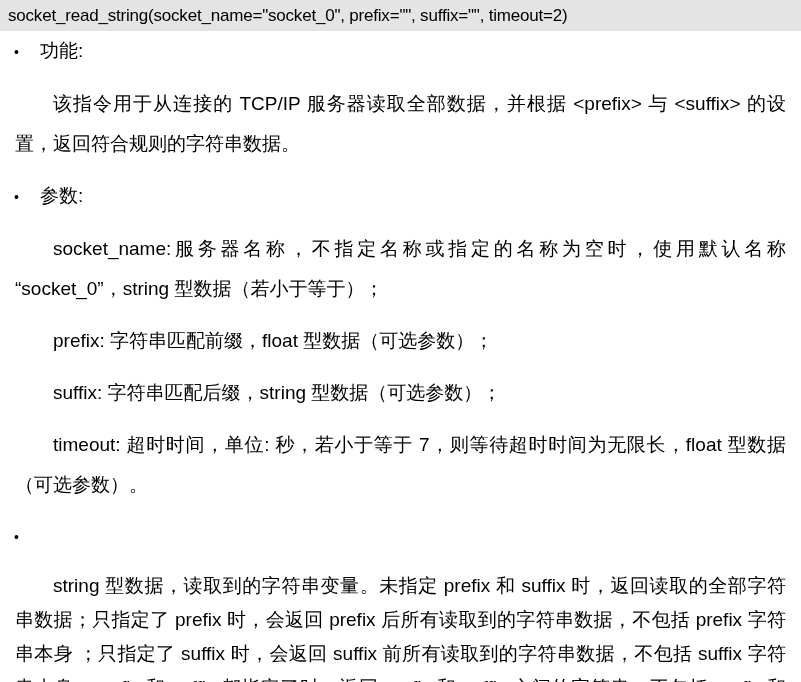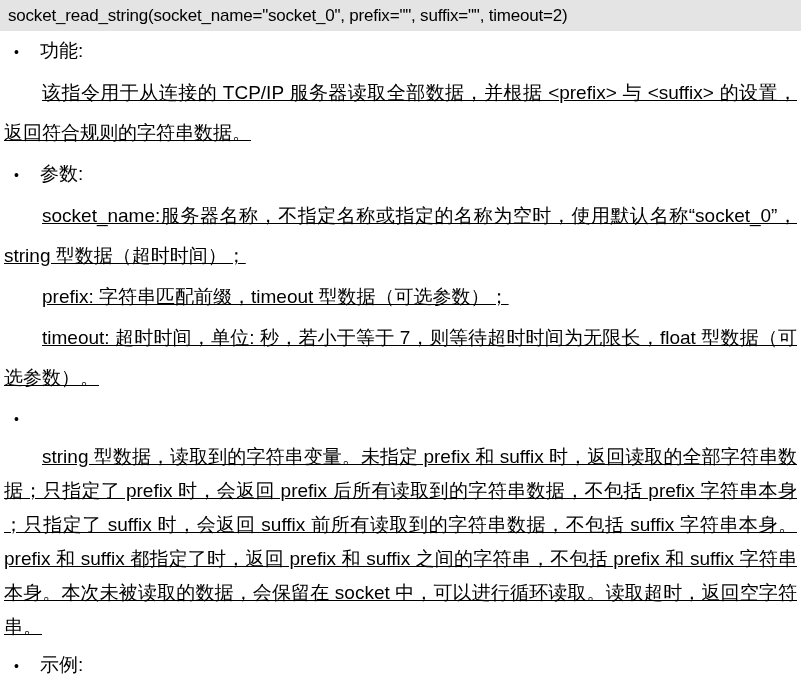--- a/index.html
+++ b/index.html
@@ -51,28 +51,27 @@
     width: 37px;
     padding-left: 11px;
     font-size: 14px;
     flex: 0 0 auto;
   }
   .label {
     flex: 0 0 auto;
     text-align: center;
   }
   .para {
-    margin: 1px;
+    margin: 12px;
     font-size: 19px;
     line-height: 40px;
     text-indent: 38px;
     text-align: justify;
     text-justify: inter-ideograph;
     word-break: break-word;
-    text-decoration: underline;
   }
   .para.tight {
     line-height: 34px;
   }
 </style>
 </head>
 <body>
 
 <div class="page">
 
@@ -88,22 +87,23 @@
         <span class="label">功能:</span>
       </div>
       <p class="para">该指令用于从连接的 TCP/IP 服务器读取全部数据，并根据 &lt;prefix&gt; 与 &lt;suffix&gt; 的设置，返回符合规则的字符串数据。</p>
     </div>
 
     <div class="section">
       <div class="bullet-row">
         <span class="bullet">•</span>
         <span class="label">参数:</span>
       </div>
-      <p class="para">socket_name:服务器名称，不指定名称或指定的名称为空时，使用默认名称“socket_0”，string 型数据（超时时间）；</p>
-      <p class="para">prefix: 字符串匹配前缀，timeout 型数据（可选参数）；</p>
+      <p class="para">socket_name:服务器名称，不指定名称或指定的名称为空时，使用默认名称“socket_0”，string 型数据（若小于等于）；</p>
+      <p class="para">prefix: 字符串匹配前缀，float 型数据（可选参数）；</p>
+      <p class="para">suffix: 字符串匹配后缀，string 型数据（可选参数）；</p>
       <p class="para">timeout: 超时时间，单位: 秒，若小于等于 7，则等待超时时间为无限长，float 型数据（可选参数）。</p>
     </div>
 
     <div class="section">
       <div class="bullet-row">
         <span class="bullet">•</span>
       </div>
       <p class="para tight">string 型数据，读取到的字符串变量。未指定 prefix 和 suffix 时，返回读取的全部字符串数据；只指定了 prefix 时，会返回 prefix 后所有读取到的字符串数据，不包括 prefix 字符串本身 ；只指定了 suffix 时，会返回 suffix 前所有读取到的字符串数据，不包括 suffix 字符串本身。prefix 和 suffix 都指定了时，返回 prefix 和 suffix 之间的字符串，不包括 prefix 和 suffix 字符串本身。本次未被读取的数据，会保留在 socket 中，可以进行循环读取。读取超时，返回空字符串。</p>
     </div>
 

